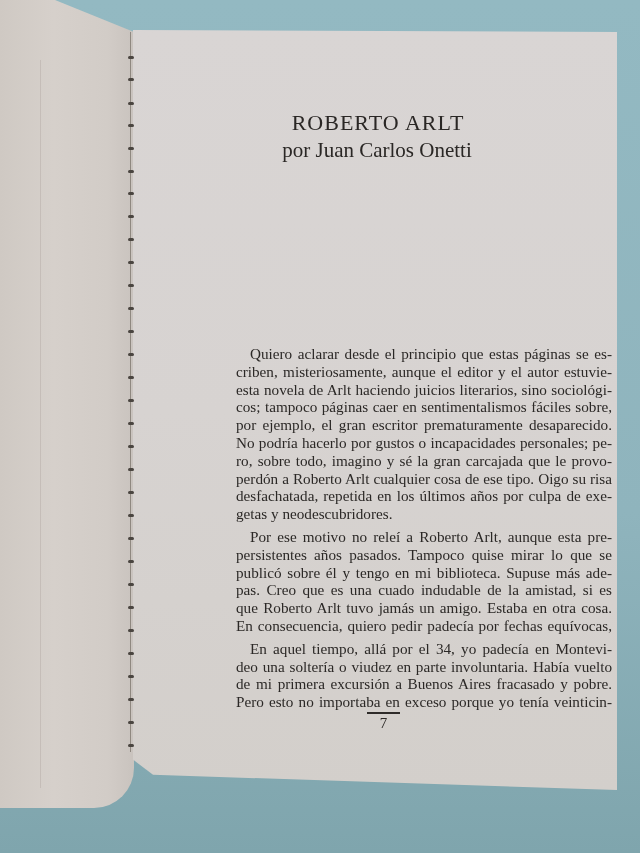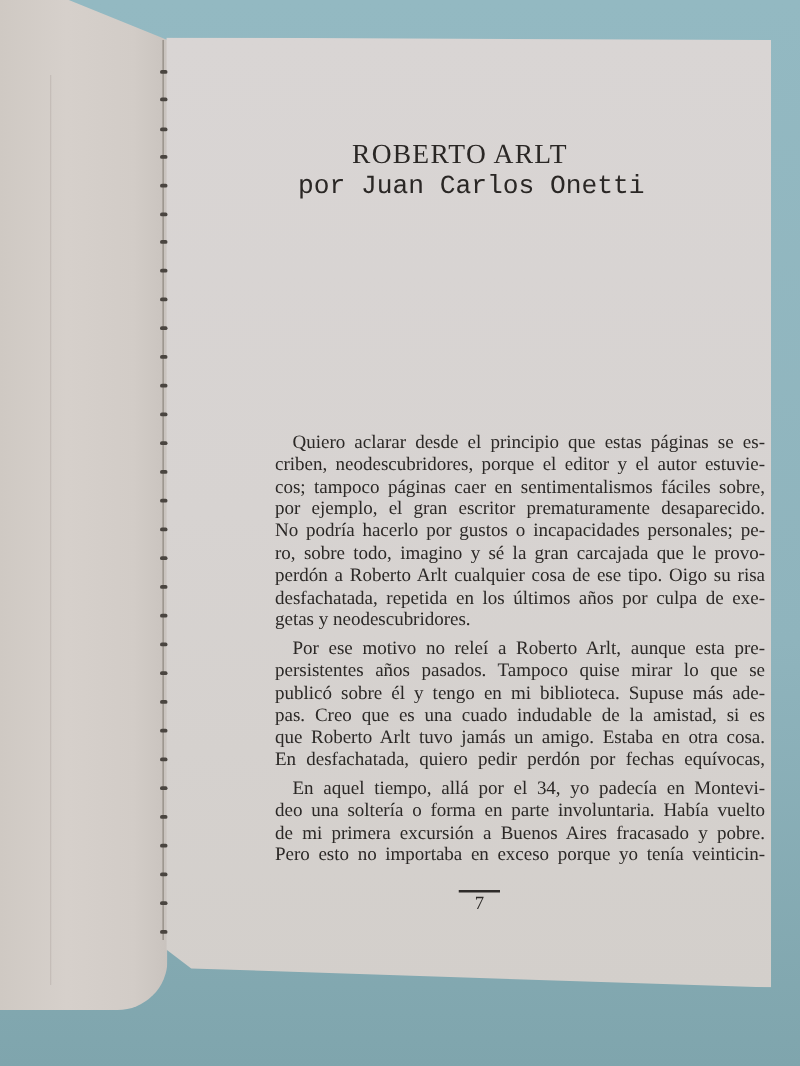--- a/index.html
+++ b/index.html
@@ -25,32 +25,32 @@
   .stitch {
     position: absolute; left: -3px; width: 6px; height: 3px; border-radius: 2px;
     background: #4a4540;
   }
   .right-page {
     position: absolute; left: 133px; top: 30px; width: 484px; height: 760px;
     background: linear-gradient(180deg, #d9d5d4 0%, #d7d3d1 50%, #d3cfcb 100%);
     clip-path: polygon(0 0, 100% 2px, 100% 100%, 20px 98%, 0 96%);
   }
   .title {
-    position: absolute; left: 126px; top: 110px; width: 484px; text-align: center;
+    position: absolute; left: 136px; top: 110px; width: 484px; text-align: center;
     font-size: 22px; letter-spacing: 1px; color: #2a2725;
   }
   .subtitle {
     position: absolute; left: 135px; top: 138px; width: 484px; text-align: center;
-    font-size: 21px; color: #2a2725; font-family: Liberation Mono, monospace;
+    font-size: 21px; color: #2a2725;
   }
   .body-text {
     position: absolute; left: 220px; top: 345px; width: 392px;
     font-size: 15.2px; line-height: 17.8px; color: #2b2826;
   }
-  .para { margin: 0 0 5px 0; }
+  .para { margin: 0 0 5px 16px; }
   .line { display: block; white-space: nowrap; text-align: justify; text-align-last: justify; }
   .line.last { text-align-last: left; }
   .line.indent { padding-left: 14px; }
   .folio-rule {
     position: absolute; left: 367px; top: 712px; width: 33px; height: 2px; background: #2e2b29;
   }
   .folio {
     position: absolute; left: 367px; top: 715px; width: 33px; text-align: center;
     font-size: 15px; color: #2b2826;
   }
@@ -96,39 +96,40 @@
   <div class="stitch" style="top:689px"></div>
   <div class="stitch" style="top:712px"></div>
 </div>
 
 <div class="title">ROBERTO ARLT</div>
 <div class="subtitle">por Juan Carlos Onetti</div>
 
 <div class="body-text">
   <div class="para">
     <span class="line indent">Quiero aclarar desde el principio que estas páginas se es-</span>
-    <span class="line">criben, neodescubridores, porque el editor y el autor estuvie-</span>
+    <span class="line">criben, misteriosamente, aunque el editor y el autor estuvie-</span>
+    <span class="line">esta novela de Arlt haciendo juicios literarios, sino sociológi-</span>
     <span class="line">cos; tampoco páginas caer en sentimentalismos fáciles sobre,</span>
     <span class="line">por ejemplo, el gran escritor prematuramente desaparecido.</span>
     <span class="line">No podría hacerlo por gustos o incapacidades personales; pe-</span>
     <span class="line">ro, sobre todo, imagino y sé la gran carcajada que le provo-</span>
     <span class="line">perdón a Roberto Arlt cualquier cosa de ese tipo. Oigo su risa</span>
     <span class="line">desfachatada, repetida en los últimos años por culpa de exe-</span>
     <span class="line last">getas y neodescubridores.</span>
   </div>
   <div class="para">
     <span class="line indent">Por ese motivo no releí a Roberto Arlt, aunque esta pre-</span>
     <span class="line">persistentes años pasados. Tampoco quise mirar lo que se</span>
     <span class="line">publicó sobre él y tengo en mi biblioteca. Supuse más ade-</span>
     <span class="line">pas. Creo que es una cuado indudable de la amistad, si es</span>
     <span class="line">que Roberto Arlt tuvo jamás un amigo. Estaba en otra cosa.</span>
-    <span class="line">En desfachatada, quiero pedir perdón por fechas equívocas,</span>
+    <span class="line">En consecuencia, quiero pedir padecía por fechas equívocas,</span>
   </div>
   <div class="para">
     <span class="line indent">En aquel tiempo, allá por el 34, yo padecía en Montevi-</span>
-    <span class="line">deo una soltería o forma en parte involuntaria. Había vuelto</span>
+    <span class="line">deo una soltería o viudez en parte involuntaria. Había vuelto</span>
     <span class="line">de mi primera excursión a Buenos Aires fracasado y pobre.</span>
     <span class="line">Pero esto no importaba en exceso porque yo tenía veinticin-</span>
   </div>
 </div>
 
 <div class="folio-rule"></div>
 <div class="folio">7</div>
 
 </body></html>

